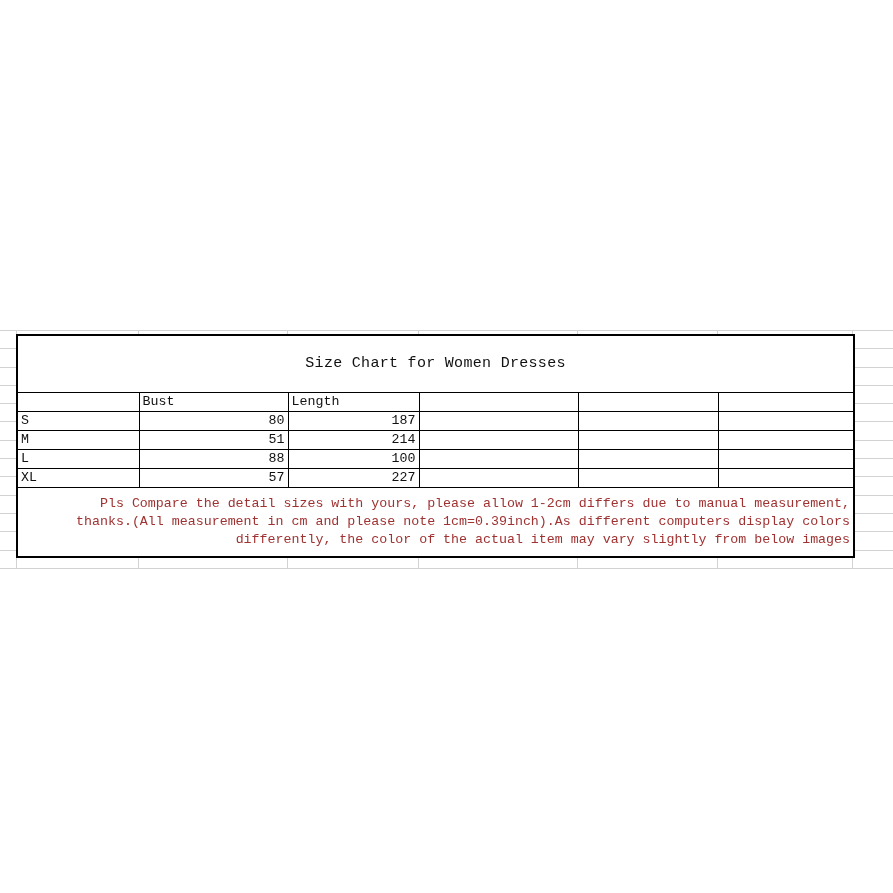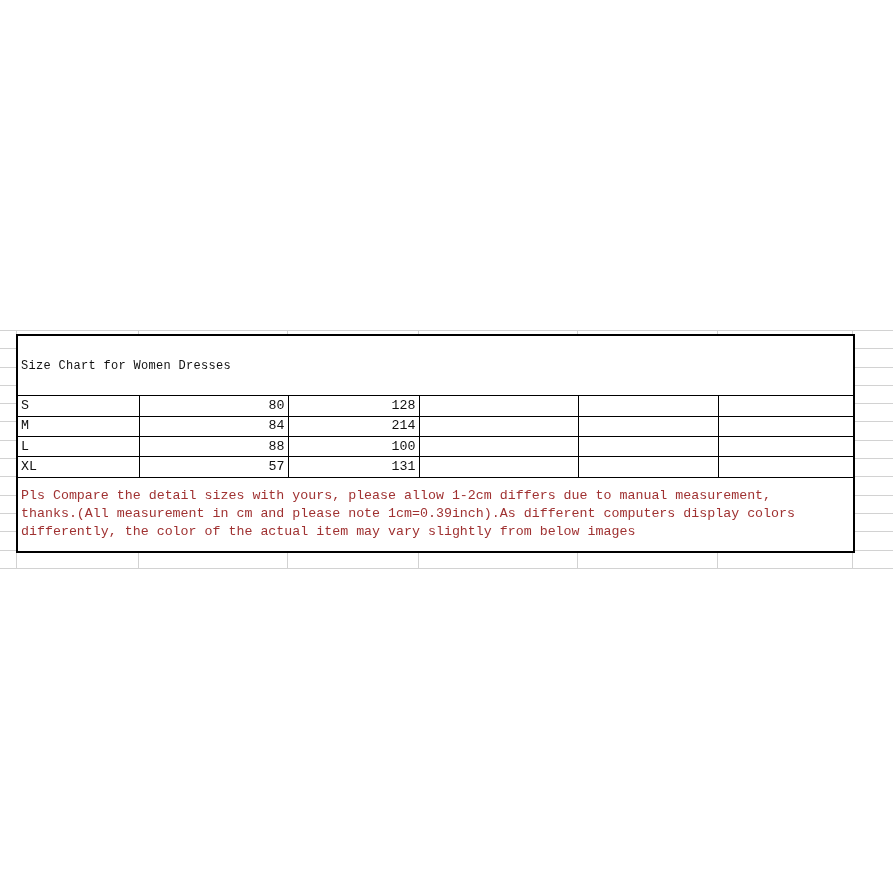--- a/index.html
+++ b/index.html
@@ -54,29 +54,30 @@
     line-height: 18px;
   }
   table.size-chart td {
     border: 1.5px solid #000000;
     padding: 0 3px;
     overflow: hidden;
     white-space: nowrap;
     vertical-align: middle;
   }
   td.title-cell {
-    font-size: 12px;
+    text-align: center;
+    font-size: 15px;
     padding-top: 6px;
     letter-spacing: 0.3px;
   }
   td.size-label { text-align: left; padding-left: 2px; }
   td.num        { text-align: right; margin-left: 36px; }
   td.hdr        { text-align: left; }
   td.note-cell {
-    text-align: left;
+    text-align: right;
     color: #a03232;
     font-size: 13.3px;
     line-height: 18px;
     padding: 0;
   }
   .note-line { width: 100%; }
 </style>
 </head>
 <body>
 
@@ -98,52 +99,60 @@
     <col style="width:159px">
     <col style="width:140px">
     <col style="width:136px">
   </colgroup>
 
   <tbody>
       <tr style="height:57px">
     <td colspan="6" class="title-cell">Size Chart for Women Dresses</td>
   </tr>
 
+  <tr style="height:19px">
+    <td class="hdr"></td>
+    <td class="hdr">Bust</td>
+    <td class="hdr">Length</td>
+    <td></td>
+    <td></td>
+    <td></td>
+  </tr>
 
   <tr style="height:18px">
     <td class="size-label">S</td>
     <td class="num">80</td>
-    <td class="num">128</td>
+    <td class="num">187</td>
     <td></td>
     <td></td>
     <td></td>
   </tr>
 
   <tr style="height:18px">
     <td class="size-label">M</td>
-    <td class="num">84</td>
+    <td class="num">51</td>
     <td class="num">214</td>
     <td></td>
     <td></td>
     <td></td>
   </tr>
 
   <tr style="height:18px">
     <td class="size-label">L</td>
     <td class="num">88</td>
     <td class="num">100</td>
     <td></td>
     <td></td>
     <td></td>
   </tr>
 
   <tr style="height:18px">
     <td class="size-label">XL</td>
     <td class="num">57</td>
-    <td class="num">131</td>
+    <td class="num">227</td>
     <td></td>
     <td></td>
     <td></td>
   </tr>
 
   <tr style="height:70px">
     <td colspan="6" class="note-cell">
       <div class="note-line">Pls Compare the detail sizes with yours, please allow 1-2cm differs due to manual measurement,</div>
       <div class="note-line">thanks.(All measurement in cm and please note 1cm=0.39inch).As different computers display colors</div>
       <div class="note-line">differently, the color of the actual item may vary slightly from below images</div>

